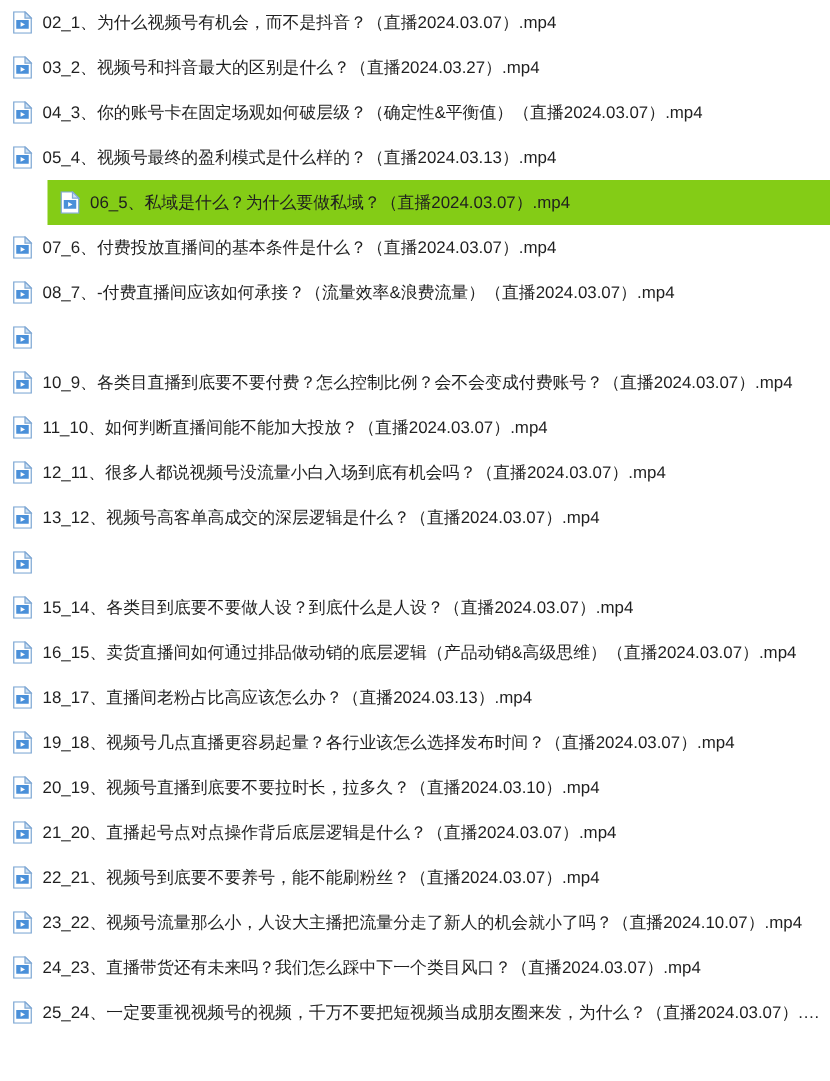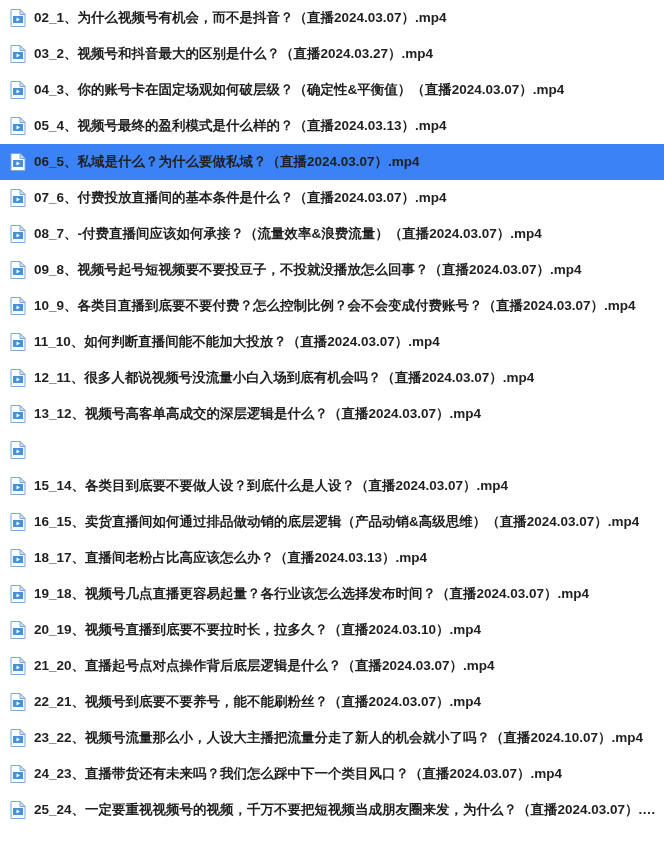--- a/index.html
+++ b/index.html
@@ -20,40 +20,40 @@
   }
   .file-row {
     display: flex;
     align-items: center;
     height: 36px;
     padding: 0 6px 0 10px;
     box-sizing: border-box;
     white-space: nowrap;
   }
   .file-row.selected {
-    background: #3b82f6;
+    background: #84cc16;
+    margin-left: 38px;
   }
   .file-icon {
     flex: 0 0 auto;
     width: 16px;
     height: 18px;
     margin-right: 8px;
     position: relative;
   }
   .file-icon svg {
     display: block;
   }
   .file-name {
     font-size: 13.5px;
     line-height: 18px;
     color: #1f1f1f;
     letter-spacing: 0px;
     overflow: hidden;
     text-overflow: ellipsis;
-    font-weight: bold;
   }
 </style>
 </head>
 <body>
 
 <div class="file-list">
     <div class="file-row">
       <span class="file-icon">
         <svg width="16" height="18" viewBox="0 0 16 18" xmlns="http://www.w3.org/2000/svg">
           <path d="M1 0.5 H10 L15 5.5 V17.5 H1 Z" fill="#ffffff" stroke="#7fa8d4" stroke-width="1"></path>
@@ -132,21 +132,20 @@
     </div>
     <div class="file-row">
       <span class="file-icon">
         <svg width="16" height="18" viewBox="0 0 16 18" xmlns="http://www.w3.org/2000/svg">
           <path d="M1 0.5 H10 L15 5.5 V17.5 H1 Z" fill="#ffffff" stroke="#7fa8d4" stroke-width="1"></path>
           <path d="M10 0.5 L15 5.5 H10 Z" fill="#cfe2f5" stroke="#7fa8d4" stroke-width="1"></path>
           <rect x="3" y="7" width="10" height="7" fill="#4a90d9"></rect>
           <path d="M6.5 8.6 L10 10.5 L6.5 12.4 Z" fill="#ffffff"></path>
         </svg>
       </span>
-      <span class="file-name">09_8、视频号起号短视频要不要投豆子，不投就没播放怎么回事？（直播2024.03.07）.mp4</span>
     </div>
     <div class="file-row">
       <span class="file-icon">
         <svg width="16" height="18" viewBox="0 0 16 18" xmlns="http://www.w3.org/2000/svg">
           <path d="M1 0.5 H10 L15 5.5 V17.5 H1 Z" fill="#ffffff" stroke="#7fa8d4" stroke-width="1"></path>
           <path d="M10 0.5 L15 5.5 H10 Z" fill="#cfe2f5" stroke="#7fa8d4" stroke-width="1"></path>
           <rect x="3" y="7" width="10" height="7" fill="#4a90d9"></rect>
           <path d="M6.5 8.6 L10 10.5 L6.5 12.4 Z" fill="#ffffff"></path>
         </svg>
       </span>

